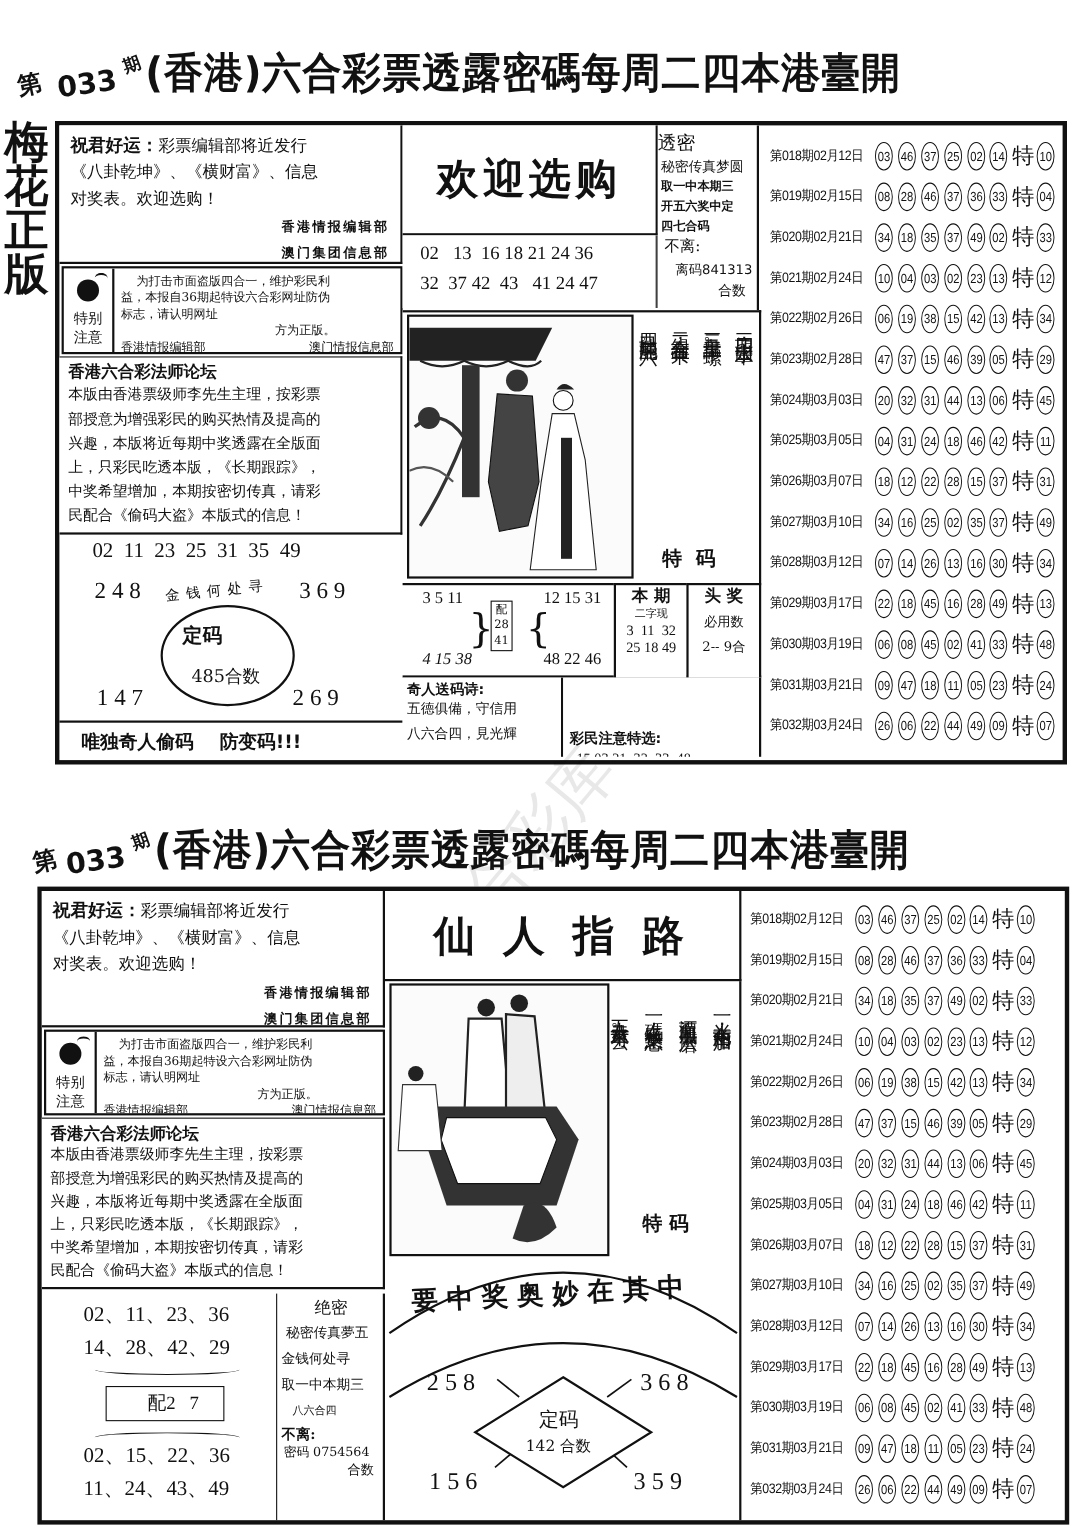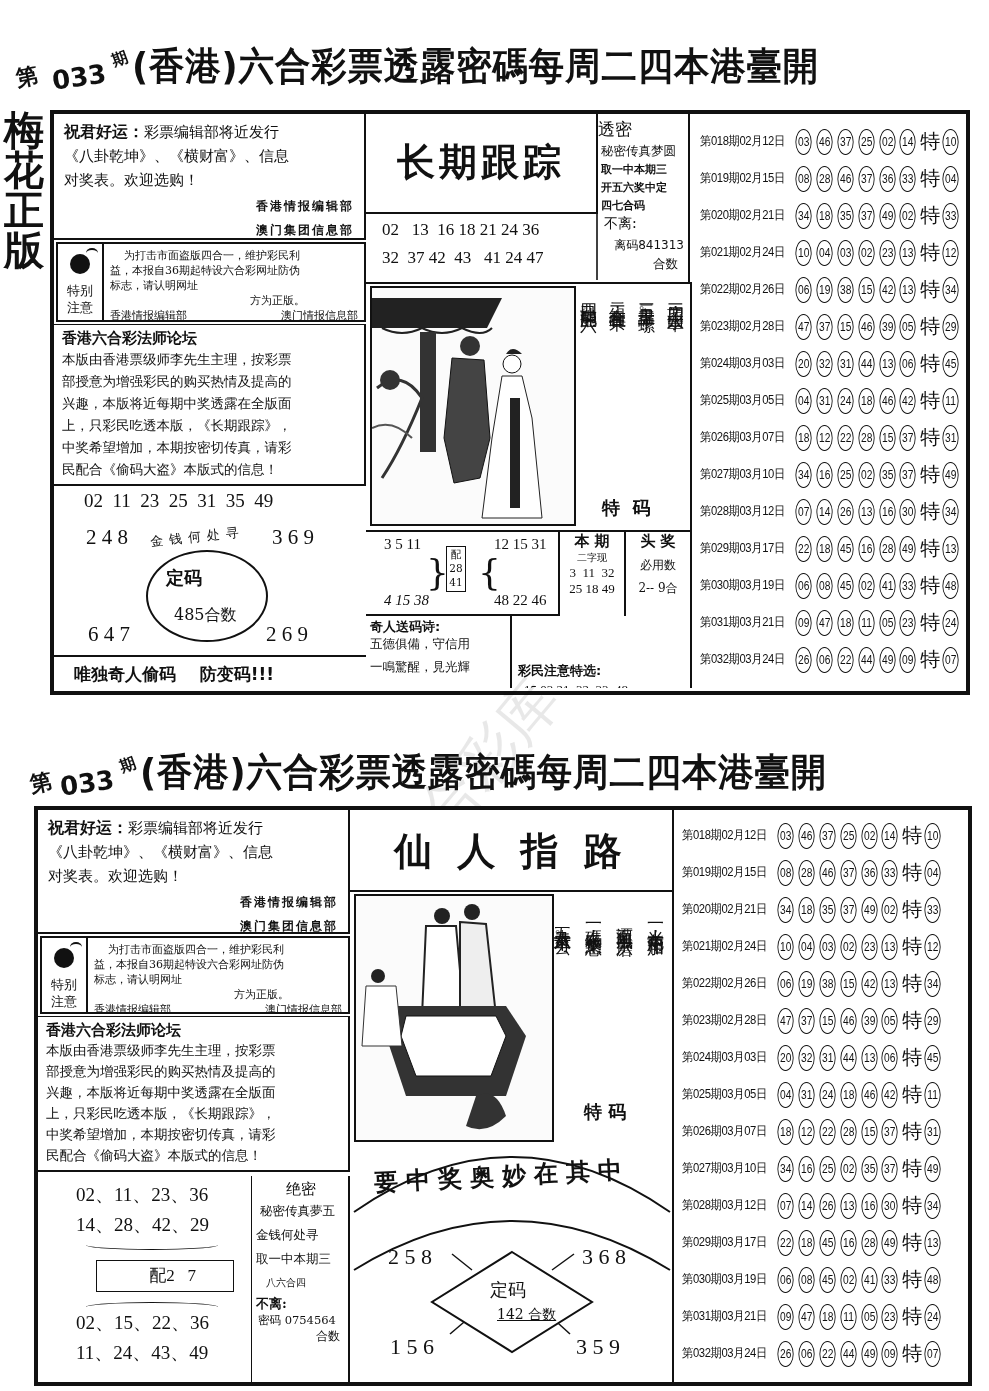--- a/index.html
+++ b/index.html
@@ -109,27 +109,27 @@
   </div>
 </div>
 
 <div class="abs mono-row" style="left:84px; top:490px; font-size:19px; white-space:pre;">02  11  23  25  31  35  49</div>
 <div class="abs mono-row" style="left:86px; top:525px; font-size:21px;">2 4 8</div>
 <div class="abs mono-row" style="left:272px; top:525px; font-size:21px;">3 6 9</div>
 <div class="abs" style="left:150px; top:528px; font-size:13px; letter-spacing:6px; transform:rotate(-6deg);">金钱何处寻</div>
 <div class="ding-ellipse" style="left:146px; top:550px; width:122px; height:92px;"></div>
 <div class="abs" style="left:166px; top:566px; font-size:18px; font-weight:bold; font-family:'DejaVu Sans', sans-serif;">定码</div>
 <div class="abs" style="left:174px; top:605px; font-size:16px;">485合数</div>
-<div class="abs mono-row" style="left:88px; top:622px; font-size:21px;">6 4 7</div>
+<div class="abs mono-row" style="left:88px; top:622px; font-size:21px;">1 4 7</div>
 <div class="abs mono-row" style="left:266px; top:622px; font-size:21px;">2 6 9</div>
 <div class="abs" style="left:54px; top:655px; width:312px; border-top:2px solid #111;"></div>
 <div class="abs" style="left:74px; top:663px; font-size:17px; font-weight:bold; white-space:pre; font-family:'DejaVu Sans', sans-serif;">唯独奇人偷码    防变码!!!</div>
 
 <div class="box" style="left:366px; top:114px; width:232px; height:100px; border:none; border-right:2px solid #111; border-bottom:2px solid #111;">
-  <div class="bigtitle" style="font-size:38px; line-height:96px; letter-spacing:4px;">长期跟踪</div>
+  <div class="bigtitle" style="font-size:38px; line-height:96px; letter-spacing:4px;">欢迎选购</div>
 </div>
 <div class="box" style="left:366px; top:214px; width:232px; height:66px; border:none; border-right:2px solid #404040;">
   <div class="mono-row" style="padding:6px 0 0 16px; white-space:pre; font-size:17px;">02   13  16 18 21 24 36</div>
   <div class="mono-row" style="padding:8px 0 0 16px; white-space:pre; font-size:17px;">32  37 42  43   41 24 47</div>
 </div>
 
 <div class="box" style="left:598px; top:114px; width:92px; height:170px; border:none; border-right:2px solid #111;">
   <div style="text-align:left; font-size:17px; margin-top:4px;">透密</div>
   <div style="font-size:12.5px; line-height:20px; padding-left:3px;">秘密传真梦圆</div>
   <div style="font-size:11px; line-height:18px; padding-left:3px; font-weight:bold;">取一中本期三</div>
@@ -186,21 +186,21 @@
 </div>
 <div class="box" style="left:624px; top:530px; width:66px; height:86px; border:none; border-left:2px solid #111; border-top:2px solid #111;">
   <div style="text-align:center; font-size:15px; font-weight:bold; font-family:'DejaVu Sans', sans-serif;">头 奖</div>
   <div style="text-align:center; font-size:12px; margin-top:6px;">必用数</div>
   <div style="text-align:center; font-size:12px; margin-top:6px;">2-- 9合</div>
 </div>
 
 <div class="box" style="left:366px; top:616px; width:146px; height:72px; border:none; border-right:2px solid #111;">
   <div style="font-size:13px; font-weight:bold; padding:2px 4px 0; font-family:'DejaVu Sans', sans-serif;">奇人送码诗:</div>
   <div style="font-size:12.5px; padding:0 4px;">五德俱備，守信用</div>
-  <div style="font-size:12.5px; padding:6px 4px 0;">一鳴驚醒，見光輝</div>
+  <div style="font-size:12.5px; padding:6px 4px 0;">八六合四，見光輝</div>
 </div>
 <div class="box" style="left:512px; top:616px; width:180px; height:72px; border:none; border-right:2px solid #111;">
   <div style="font-size:13px; font-weight:bold; padding:2px 6px 0; font-family:'DejaVu Sans', sans-serif;margin-top:44px;">彩民注意特选:</div>
   <div class="mono-row" style="font-size:13px; padding:2px 12px 0; white-space:pre;">15 03 21  32  33  48</div>
   <div class="mono-row" style="font-size:13px; padding:6px 0 0 0; white-space:pre; margin-left:-24px;">21   36   42  28   34 49</div>
 </div>
 
 <div class="abs" style="left:694px; top:114px; width:272px; height:576px;">
   <div class="ball-row" style="top:12px;">
       <span class="lbl">第018期02月12日</span>
@@ -417,21 +417,21 @@
     <div>上，只彩民吃透本版，《长期跟踪》，</div>
     <div>中奖希望增加，本期按密切传真，请彩</div>
     <div>民配合《偷码大盗》本版式的信息！</div>
   </div>
 </div>
 
 <div class="abs" style="left:40px; top:1176px; width:212px; height:206px; border-right:1.5px solid #111;">
   <div class="mono-row" style="position:absolute; left:36px; top:6px; font-size:19px;">02、11、23、36</div>
   <div class="mono-row" style="position:absolute; left:36px; top:36px; font-size:19px;">14、28、42、29</div>
   <div style="position:absolute; left:46px; top:64px; width:132px; height:10px; border-bottom:1.5px solid #111; border-radius:0 0 50% 50%;"></div>
-  <div class="box thin" style="left:56px; top:84px; width:138px; height:32px;padding-left:15px;">
+  <div class="box thin" style="left:56px; top:84px; width:108px; height:32px;padding-left:15px;">
     <div class="mono-row" style="text-align:center; line-height:30px; font-size:17px; white-space:pre;">配2   7</div>
   </div>
   <div style="position:absolute; left:46px; top:126px; width:132px; height:10px; border-top:1.5px solid #111; border-radius:50% 50% 0 0;"></div>
   <div class="mono-row" style="position:absolute; left:36px; top:134px; font-size:19px;">02、15、22、36</div>
   <div class="mono-row" style="position:absolute; left:36px; top:164px; font-size:19px;">11、24、43、49</div>
 </div>
 
 <div class="abs" style="left:254px; top:1176px; width:96px; height:206px; border-right:2px solid #111;">
   <div style="text-align:center; font-size:15px; margin-top:4px;">绝密</div>
   <div style="font-size:12.5px; line-height:24px; padding-left:6px;">秘密传真夢五</div>
@@ -474,21 +474,21 @@
   <line x1="120" y1="128" x2="100" y2="112" stroke="#111" stroke-width="1.5"></line>
   <line x1="200" y1="128" x2="222" y2="112" stroke="#111" stroke-width="1.5"></line>
   <line x1="118" y1="175" x2="98" y2="192" stroke="#111" stroke-width="1.5"></line>
   <line x1="196" y1="172" x2="218" y2="192" stroke="#111" stroke-width="1.5"></line>
   <polygon points="160,110 240,160 160,210 80,160" fill="#fff" stroke="#111" stroke-width="2"></polygon>
 </svg>
 <div class="abs" style="left:374px; top:1160px; font-size:24px; font-weight:bold; letter-spacing:8px; font-family:'DejaVu Sans', sans-serif; transform:rotate(-3deg);">要中奖奥妙在其中</div>
 <div class="abs mono-row" style="left:388px; top:1244px; font-size:22px;">2 5 8</div>
 <div class="abs mono-row" style="left:582px; top:1244px; font-size:22px;">3 6 8</div>
 <div class="abs" style="left:490px; top:1278px; font-size:18px; font-family:'DejaVu Sans', sans-serif;">定码</div>
-<div class="abs" style="left:497px; top:1306px; font-size:14px;text-decoration:underline;">142 合数</div>
+<div class="abs" style="left:478px; top:1306px; font-size:14px;">142 合数</div>
 <div class="abs mono-row" style="left:390px; top:1334px; font-size:22px;">1 5 6</div>
 <div class="abs mono-row" style="left:576px; top:1334px; font-size:22px;">3 5 9</div>
 
 <div class="abs" style="left:676px; top:810px; width:272px; height:572px;">
   <div class="ball-row" style="top:10px;">
       <span class="lbl">第018期02月12日</span>
       <span class="ball">03</span>
       <span class="ball">46</span>
       <span class="ball">37</span>
       <span class="ball">25</span>

